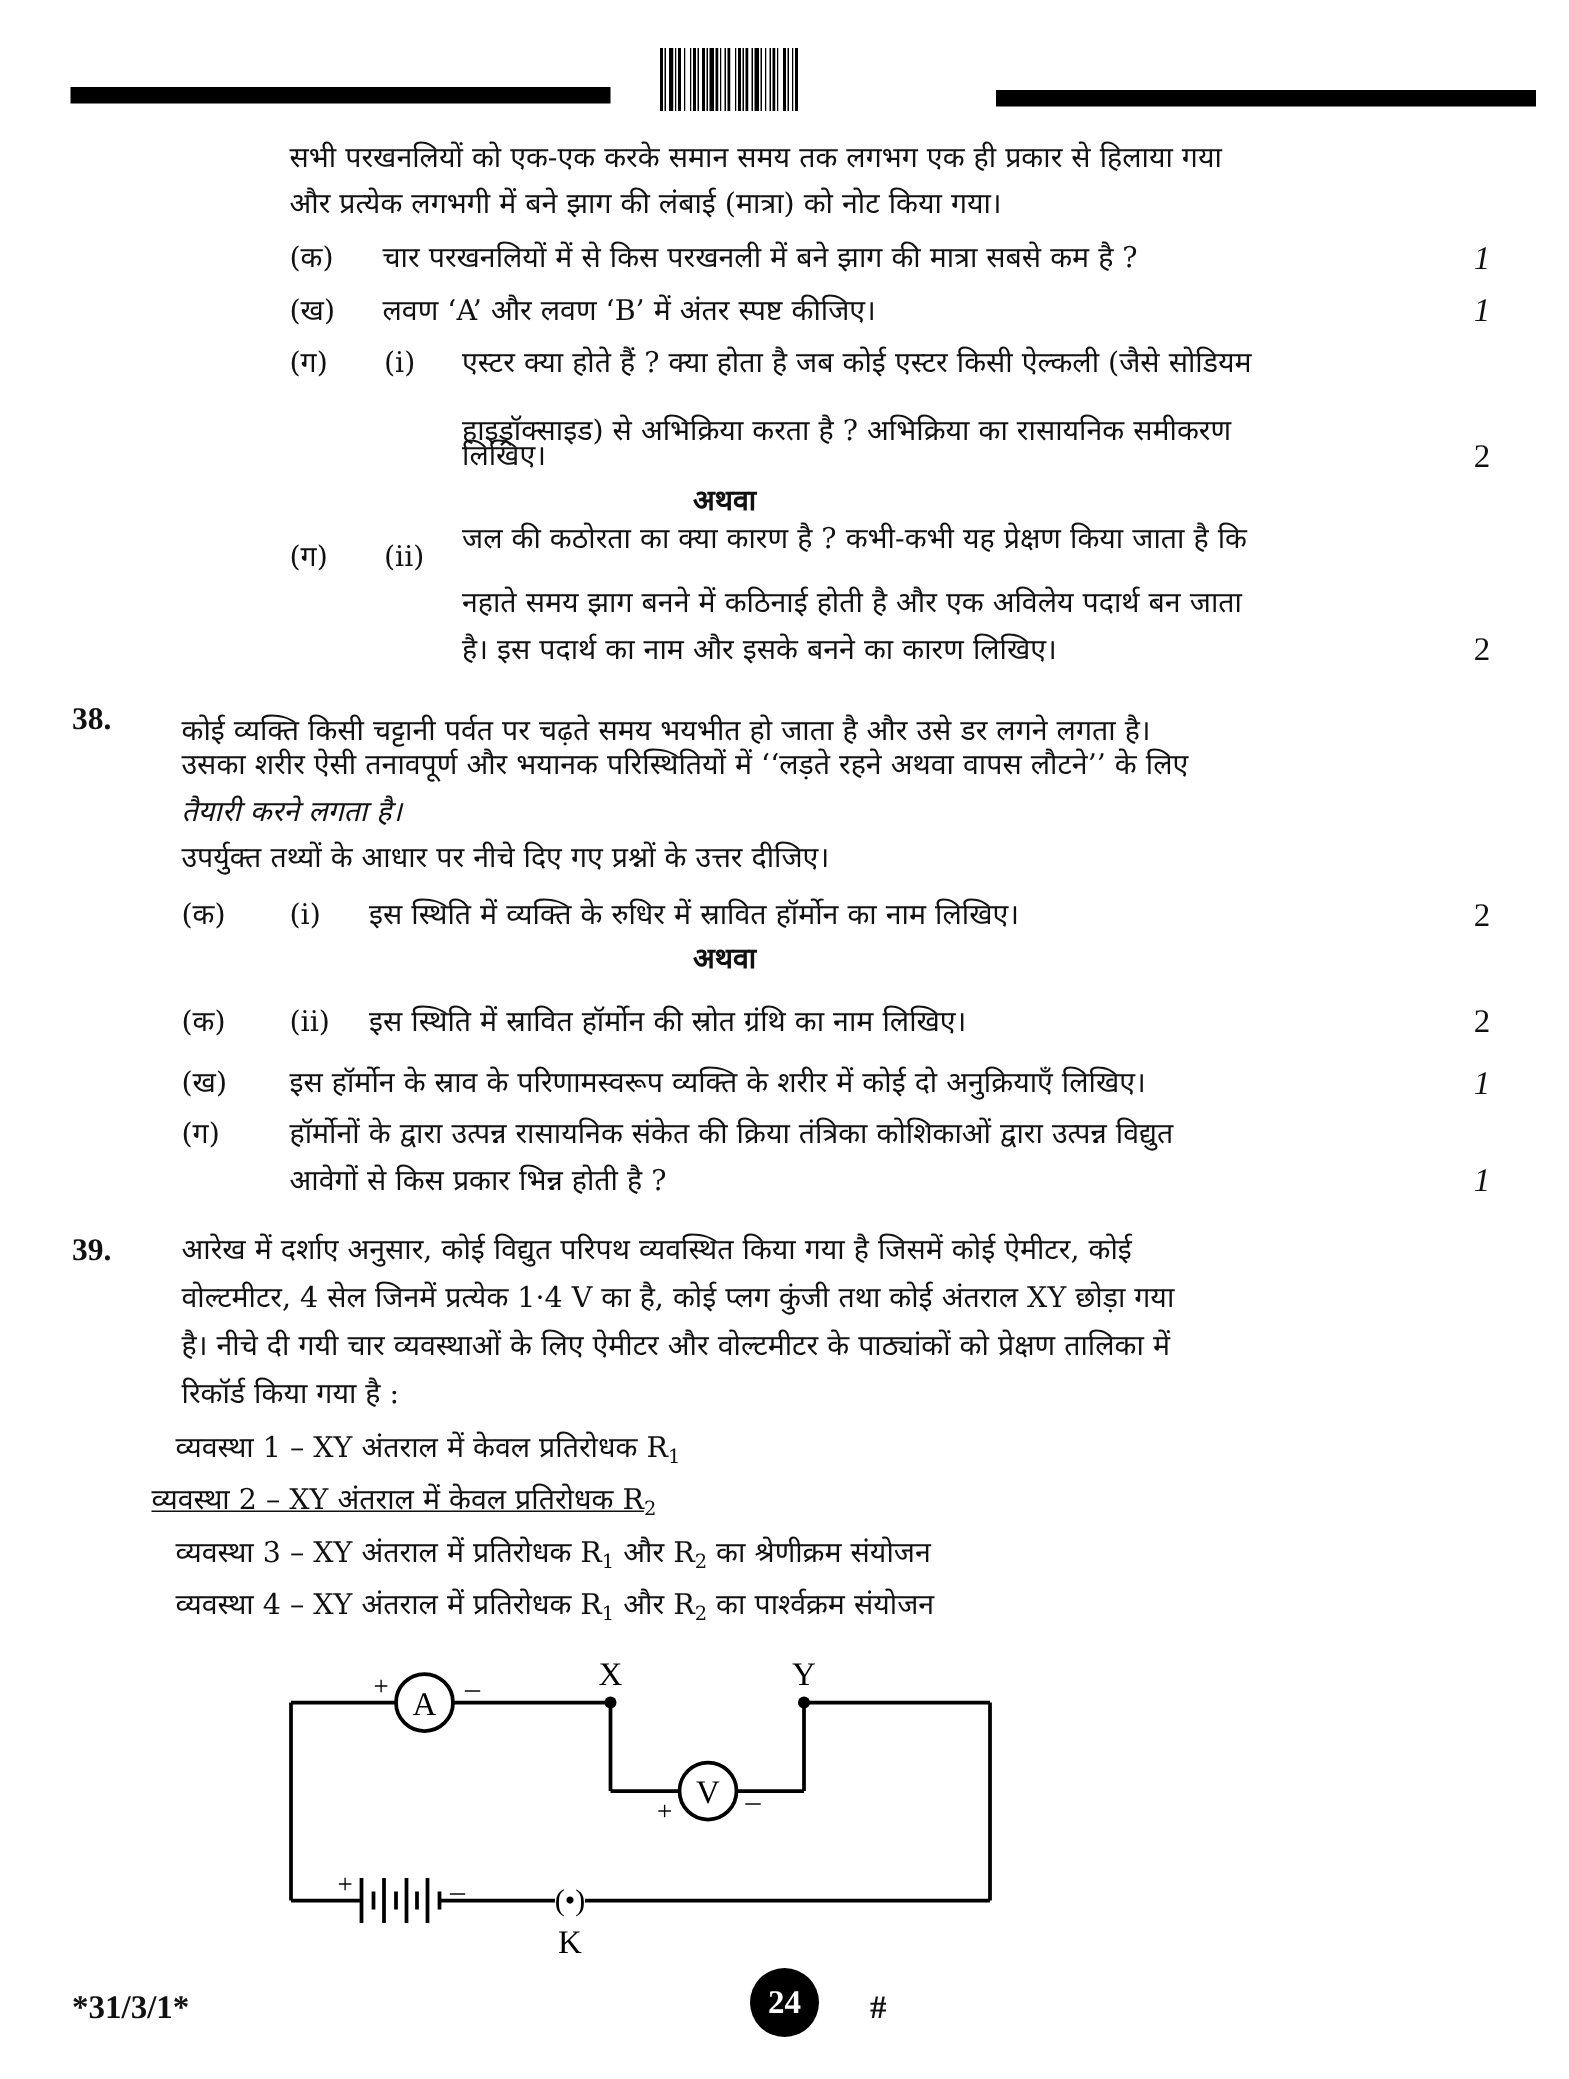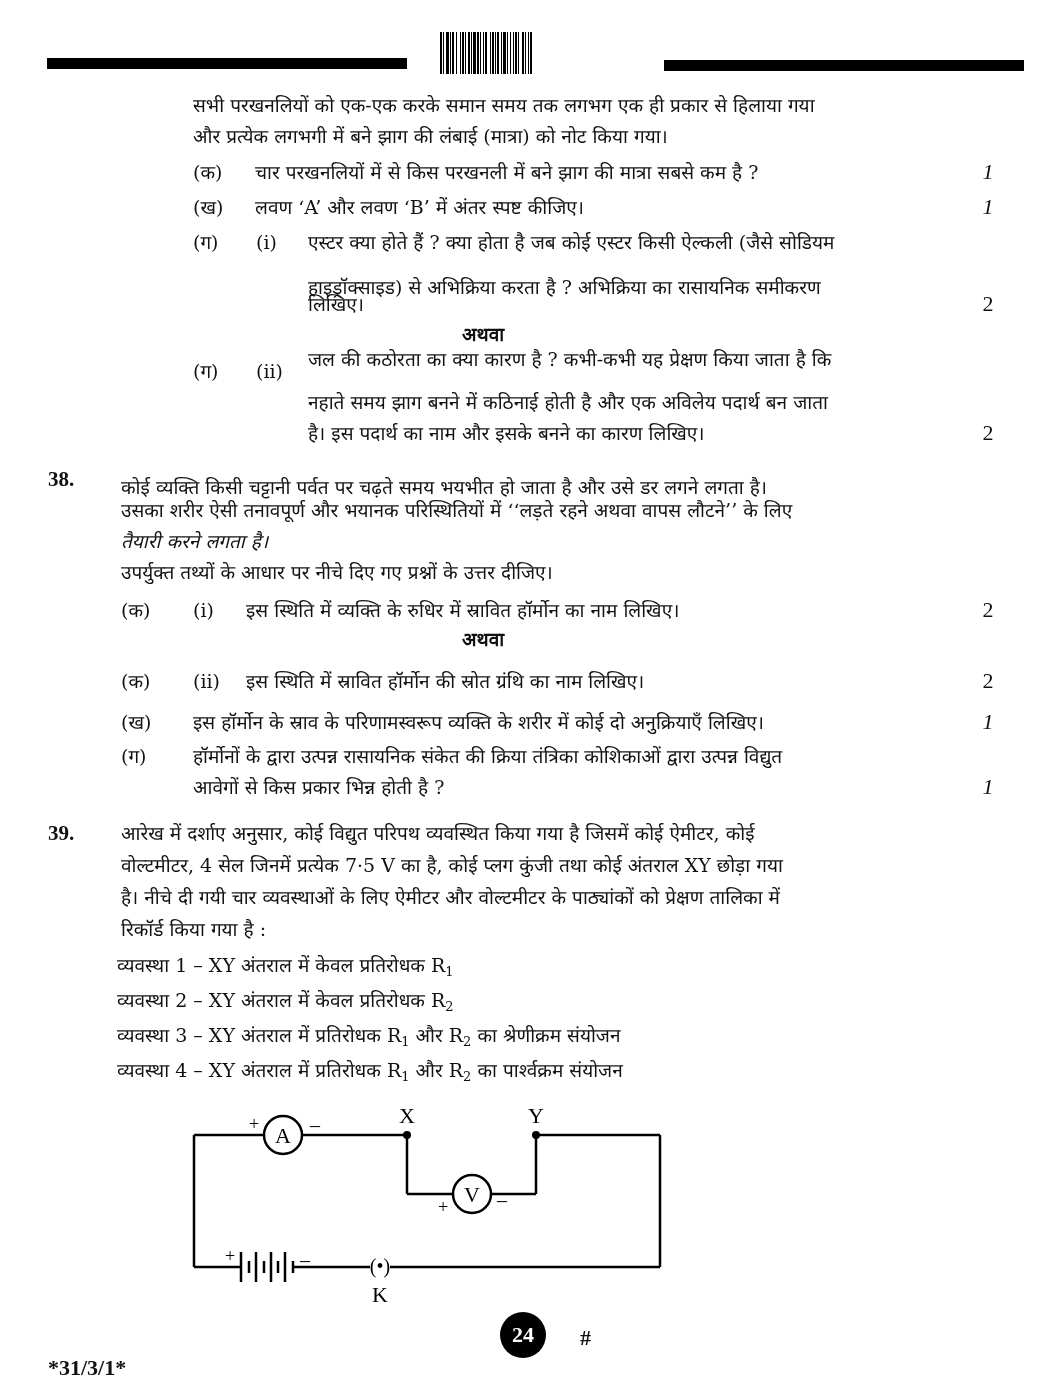--- a/index.html
+++ b/index.html
@@ -11,21 +11,21 @@
   .hbar { position: absolute; background: #000; height: 11px; }
   .barcode { position: absolute; left: 440px; top: 32px; width: 194px; height: 42px; display: flex; gap: 0; }
   .barcode span { display: block; height: 100%; background: #000; }
   .line { position: absolute; white-space: nowrap; line-height: 30px; font-size: 19px; }
   .label { position: absolute; white-space: nowrap; line-height: 30px; font-size: 19px; }
   .qnum { position: absolute; font-family: "Liberation Serif", serif; font-weight: bold; font-size: 21px; line-height: 30px; }
   .mark { position: absolute; left: 978px; width: 20px; text-align: center; font-style: italic; font-family: "Liberation Serif", serif; font-size: 22px; line-height: 30px; }
   .mark.up { font-style: normal; }
   .athava { position: absolute; font-weight: bold; font-size: 19px; line-height: 30px; }
   sub { font-size: 13px; vertical-align: -4px; }
-  .footer-code { position: absolute; left: 48px; top: 1325px; font-family: "Liberation Serif", serif; font-weight: bold; font-size: 22px; margin-top: 30px; }
+  .footer-code { position: absolute; left: 48px; top: 1325px; font-family: "Liberation Serif", serif; font-weight: bold; font-size: 22px; }
   .page-badge { position: absolute; left: 500px; top: 1312px; width: 46px; height: 46px; border-radius: 50%; background: #000; color: #fff; display: flex; align-items: center; justify-content: center; font-family: "Liberation Serif", serif; font-weight: bold; font-size: 22px; }
   .hash { position: absolute; left: 580px; top: 1325px; font-family: "Liberation Serif", serif; font-weight: bold; font-size: 22px; }
   .circuit { position: absolute; left: 180px; top: 1095px; }
 </style>
 </head>
 <body>
 
 <div class="hbar" style="left:47px; top:58px; width:360px;"></div>
 <div class="barcode" id="barcode">
     <span style="width: 2px; background: rgb(0, 0, 0);"></span>
@@ -142,26 +142,26 @@
 <div class="line" style="left:193px; top:707px;">इस हॉर्मोन के स्राव के परिणामस्वरूप व्यक्ति के शरीर में कोई दो अनुक्रियाएँ लिखिए।</div>
 <div class="mark" style="top:707px;">1</div>
 
 <div class="label" style="left:121px; top:741px;">(ग)</div>
 <div class="line" style="left:193px; top:741px;">हॉर्मोनों के द्वारा उत्पन्न रासायनिक संकेत की क्रिया तंत्रिका कोशिकाओं द्वारा उत्पन्न विद्युत</div>
 <div class="line" style="left:193px; top:772px;">आवेगों से किस प्रकार भिन्न होती है ?</div>
 <div class="mark" style="top:772px;">1</div>
 
 <div class="qnum" style="left:48px; top:818px;">39.</div>
 <div class="line" style="left:121px; top:818px;">आरेख में दर्शाए अनुसार, कोई विद्युत परिपथ व्यवस्थित किया गया है जिसमें कोई ऐमीटर, कोई</div>
-<div class="line" style="left:121px; top:850px;">वोल्टमीटर, 4  सेल जिनमें प्रत्येक 7·5 V का है, कोई प्लग कुंजी तथा कोई अंतराल XY छोड़ा गया</div>
+<div class="line" style="left:121px; top:850px;">वोल्टमीटर, 4  सेल जिनमें प्रत्येक 1·4 V का है, कोई प्लग कुंजी तथा कोई अंतराल XY छोड़ा गया</div>
 <div class="line" style="left:121px; top:882px;">है। नीचे दी गयी चार व्यवस्थाओं के लिए ऐमीटर और वोल्टमीटर के पाठ्यांकों को प्रेक्षण तालिका में</div>
 <div class="line" style="left:121px; top:914px;">रिकॉर्ड किया गया है :</div>
 
 <div class="line" style="left:117px; top:950px;"><span>व्यवस्था 1 – XY अंतराल में केवल प्रतिरोधक R</span><sub>1</sub></div>
-<div class="line" style="left:117px; top:985px;"><span>व्यवस्था 2 – XY अंतराल में केवल प्रतिरोधक R</span><sub>2</sub></div>
+<div class="line" style="left:101px; top:985px;text-decoration:underline;"><span>व्यवस्था 2 – XY अंतराल में केवल प्रतिरोधक R</span><sub>2</sub></div>
 <div class="line" style="left:117px; top:1020px;"><span>व्यवस्था 3 – XY अंतराल में प्रतिरोधक R</span><sub>1</sub><span> और R</span><sub>2</sub><span> का श्रेणीक्रम संयोजन</span></div>
 <div class="line" style="left:117px; top:1055px;"><span>व्यवस्था 4 – XY अंतराल में प्रतिरोधक R</span><sub>1</sub><span> और R</span><sub>2</sub><span> का पार्श्वक्रम संयोजन</span></div>
 
 <svg class="circuit" width="500" height="220" viewBox="0 0 500 220" xmlns="http://www.w3.org/2000/svg" font-family="Liberation Serif, serif">
   <g stroke="#000" stroke-width="2.5" fill="none">
 
     <line x1="14" y1="40" x2="84" y2="40"></line>
     <circle cx="103" cy="40" r="19"></circle>
     <line x1="122" y1="40" x2="227" y2="40"></line>
 

